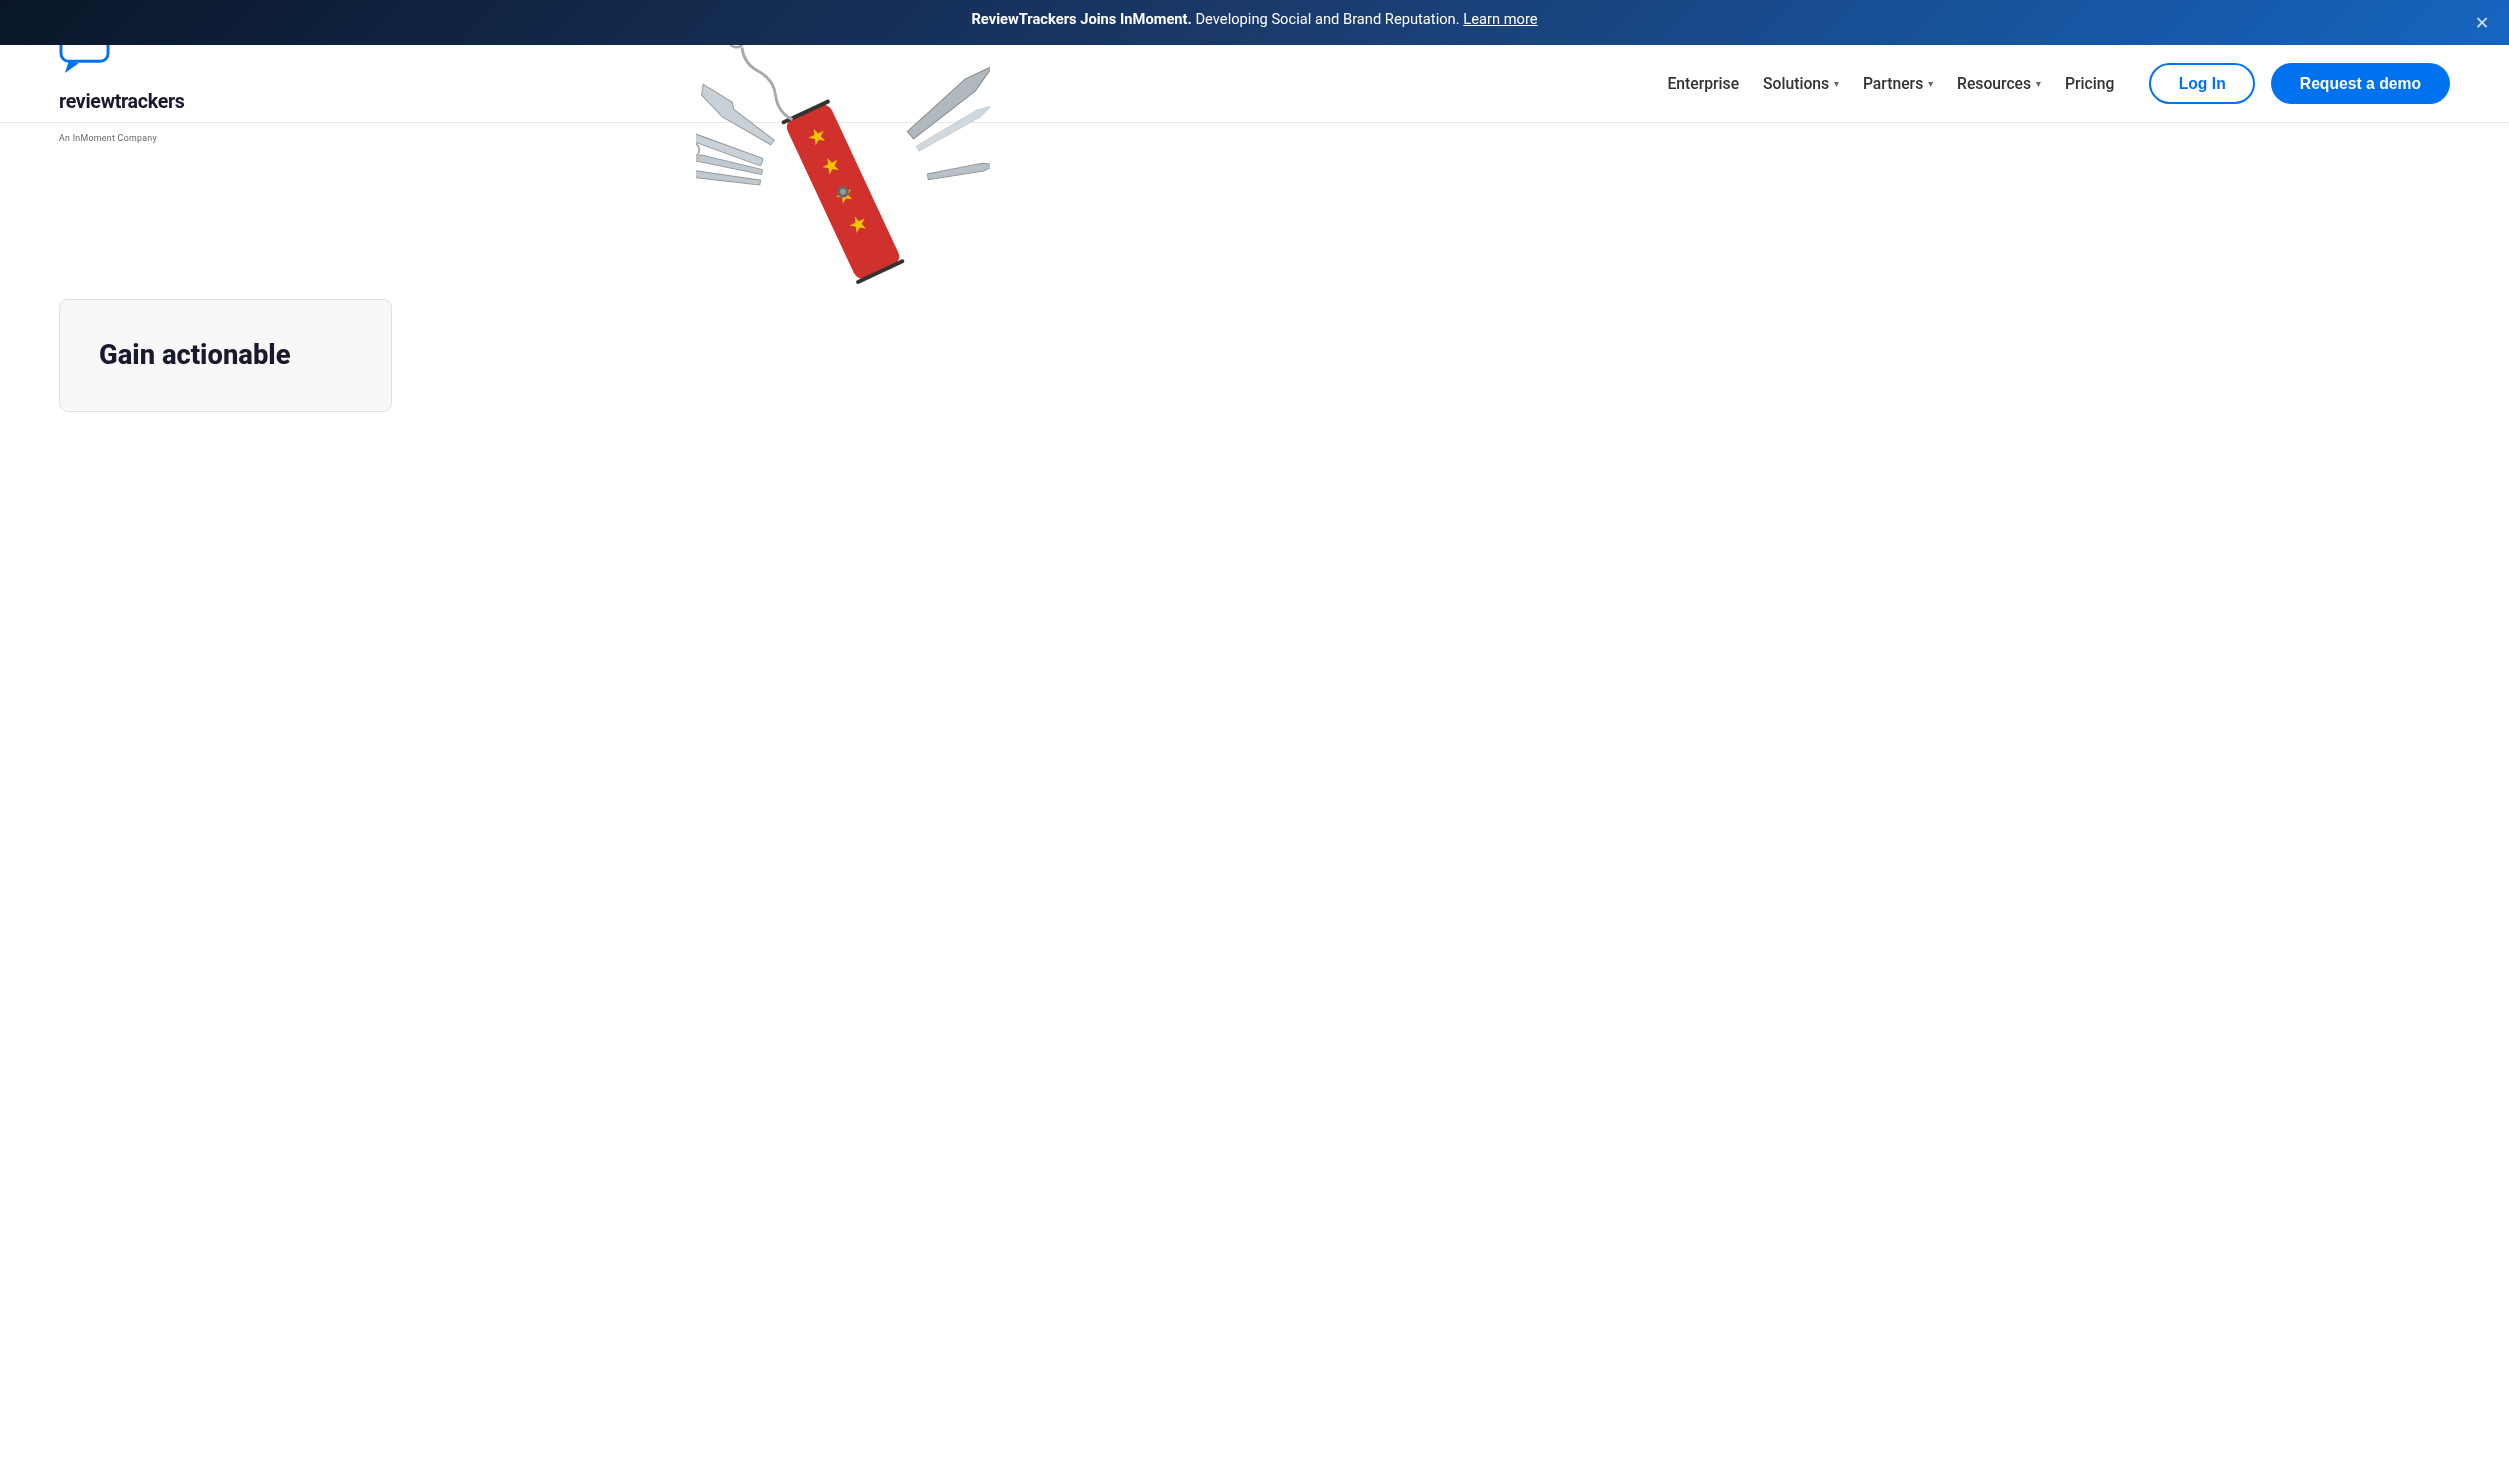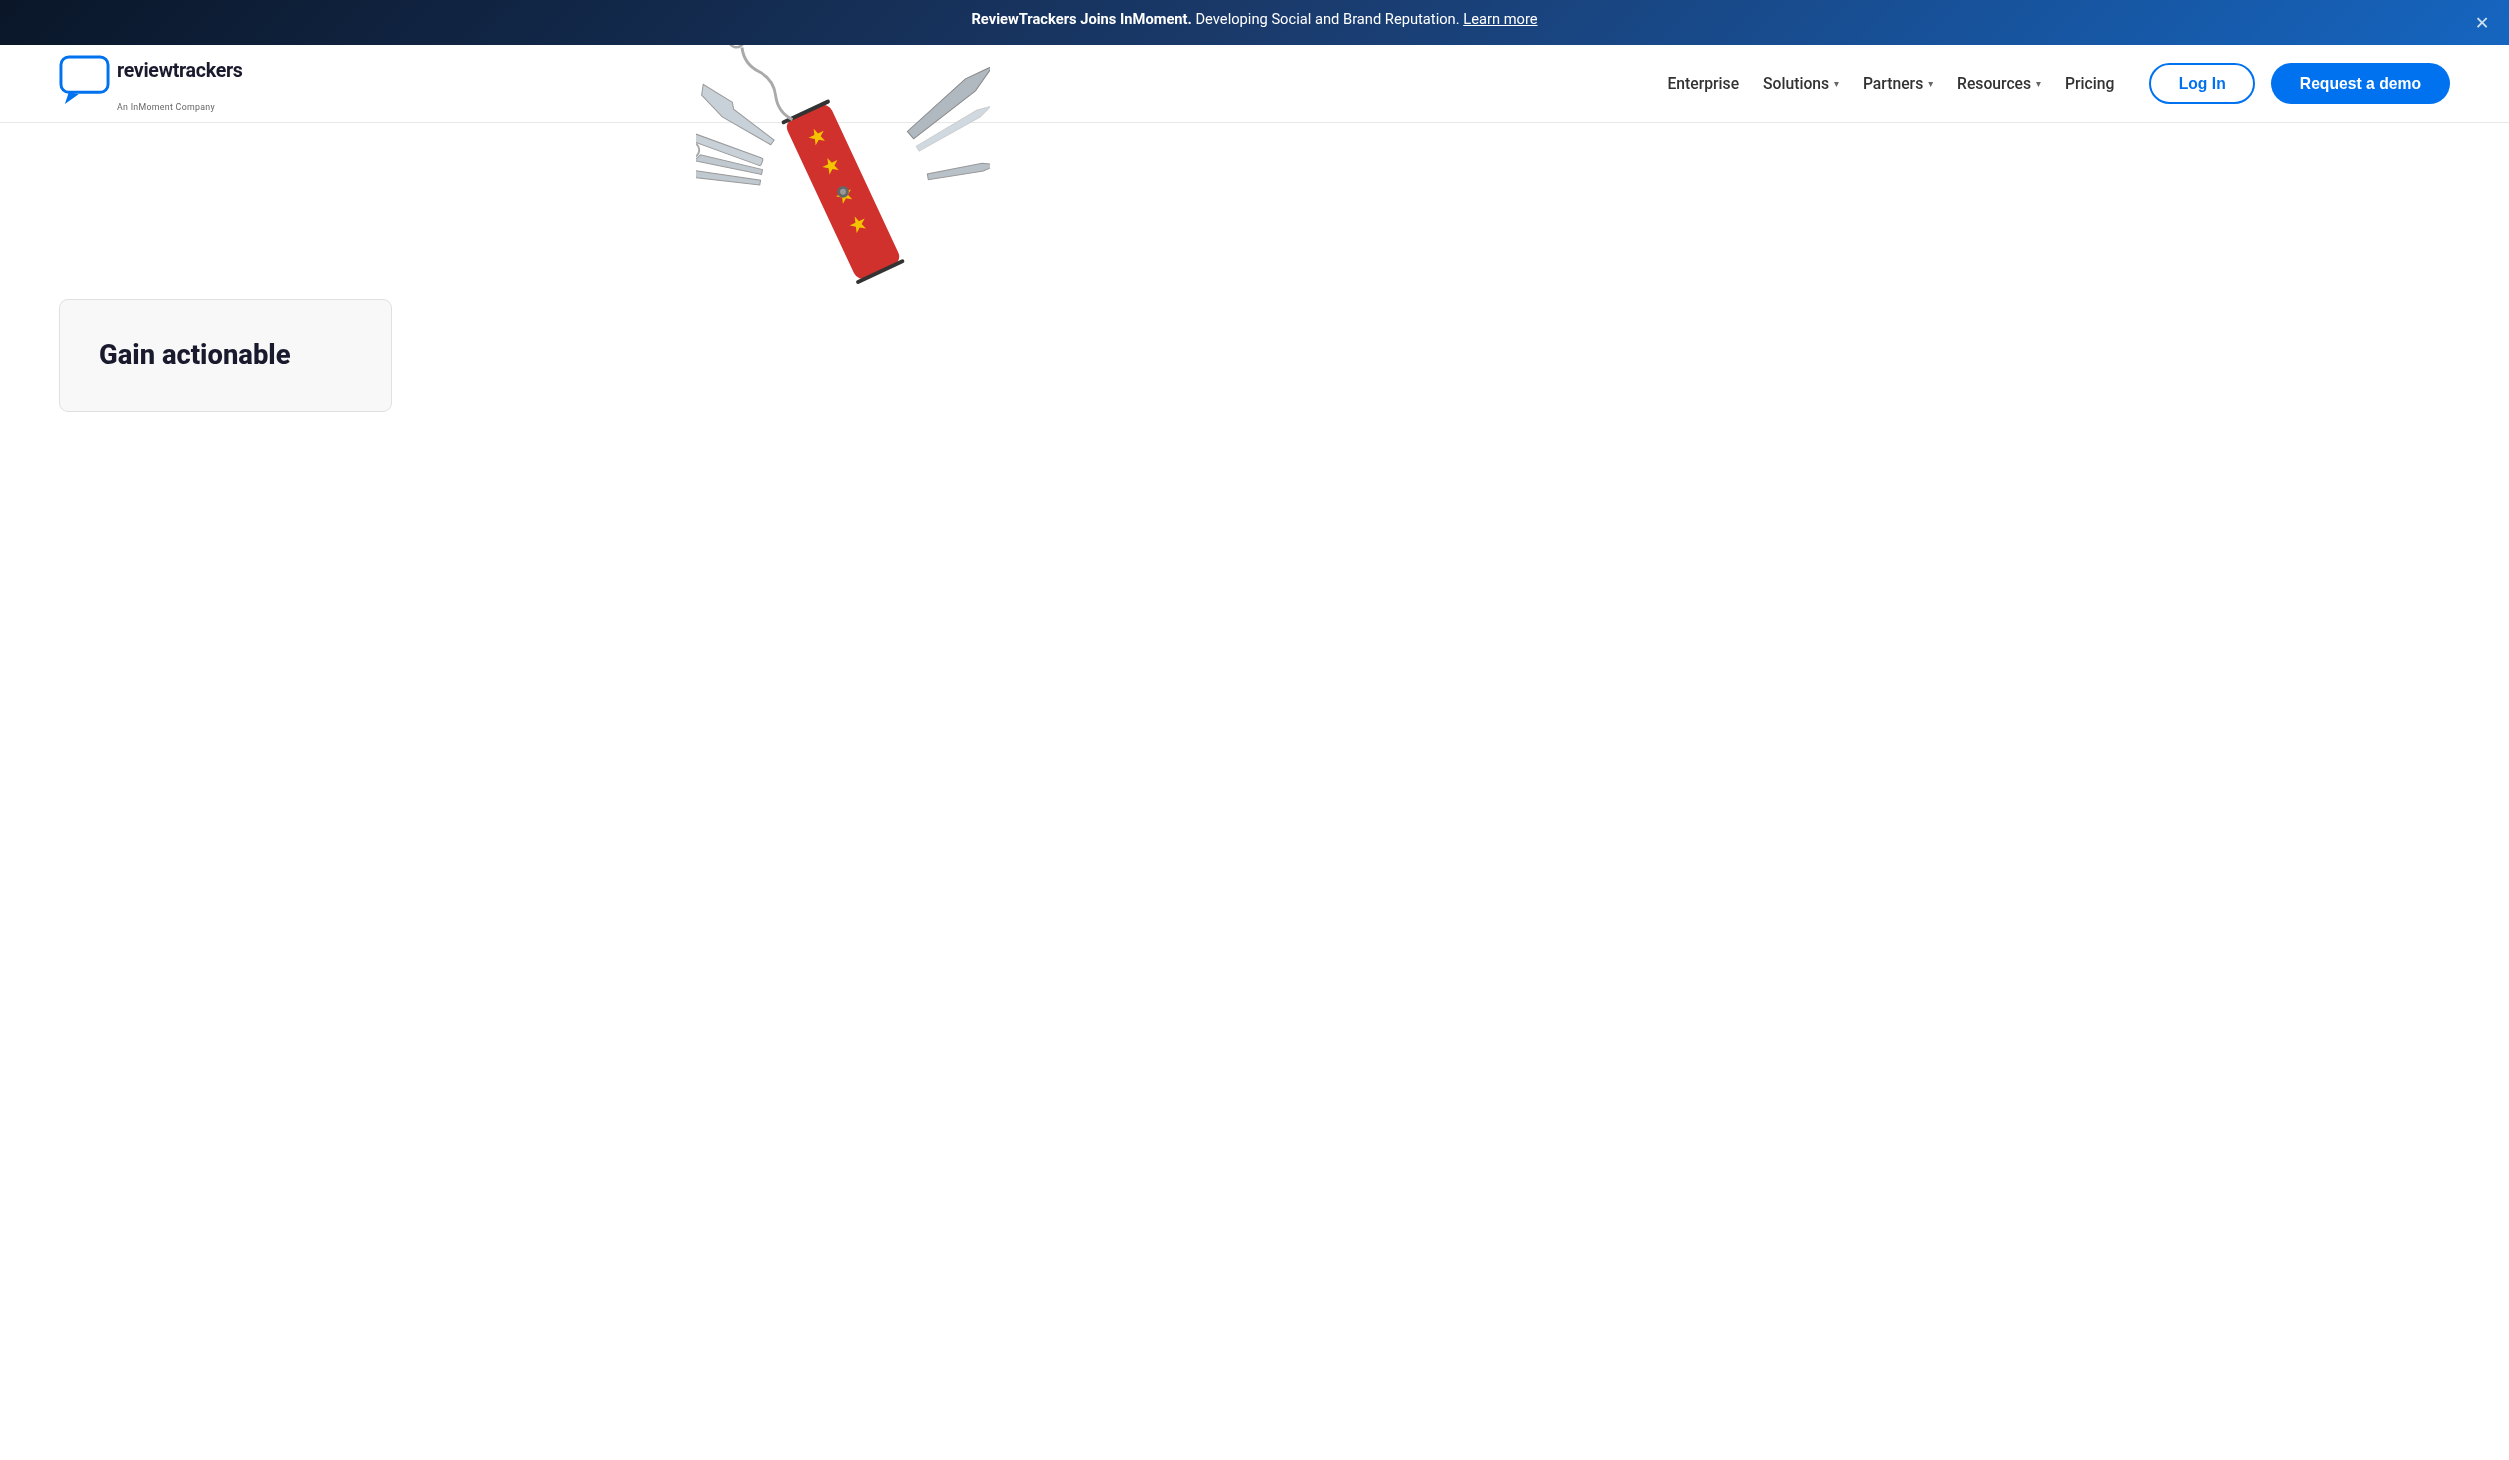--- a/index.html
+++ b/index.html
@@ -165,21 +165,21 @@
   <span>
     <strong>ReviewTrackers Joins InMoment.</strong>
     <span> Developing Social and Brand Reputation.</span>
     <a href="#">Learn more</a>
   </span>
   <button class="announcement-close">✕</button>
 </div>
 
 <nav class="navbar">
   <div class="logo">
-    <div style="display:flex; align-items:flex-start; gap:7px;">
+    <div style="display:flex; align-items:flex-start; gap:7px;flex-direction:column;">
       <div>
         
         <svg width="51" height="51" viewBox="0 0 52 52">
 
           <rect x="2" y="2" width="48" height="36" rx="8" ry="8" fill="none" stroke="#0072f0" stroke-width="3"></rect>
           <polygon points="10,38 6,50 20,40" fill="#0072f0"></polygon>
         </svg>
       </div>
       <div style="margin-top:3.9px;">
         <div style="font-size:19.6px; font-weight:700; color:#1a1a2e; letter-spacing:-0.3px;">reviewtrackers</div>

